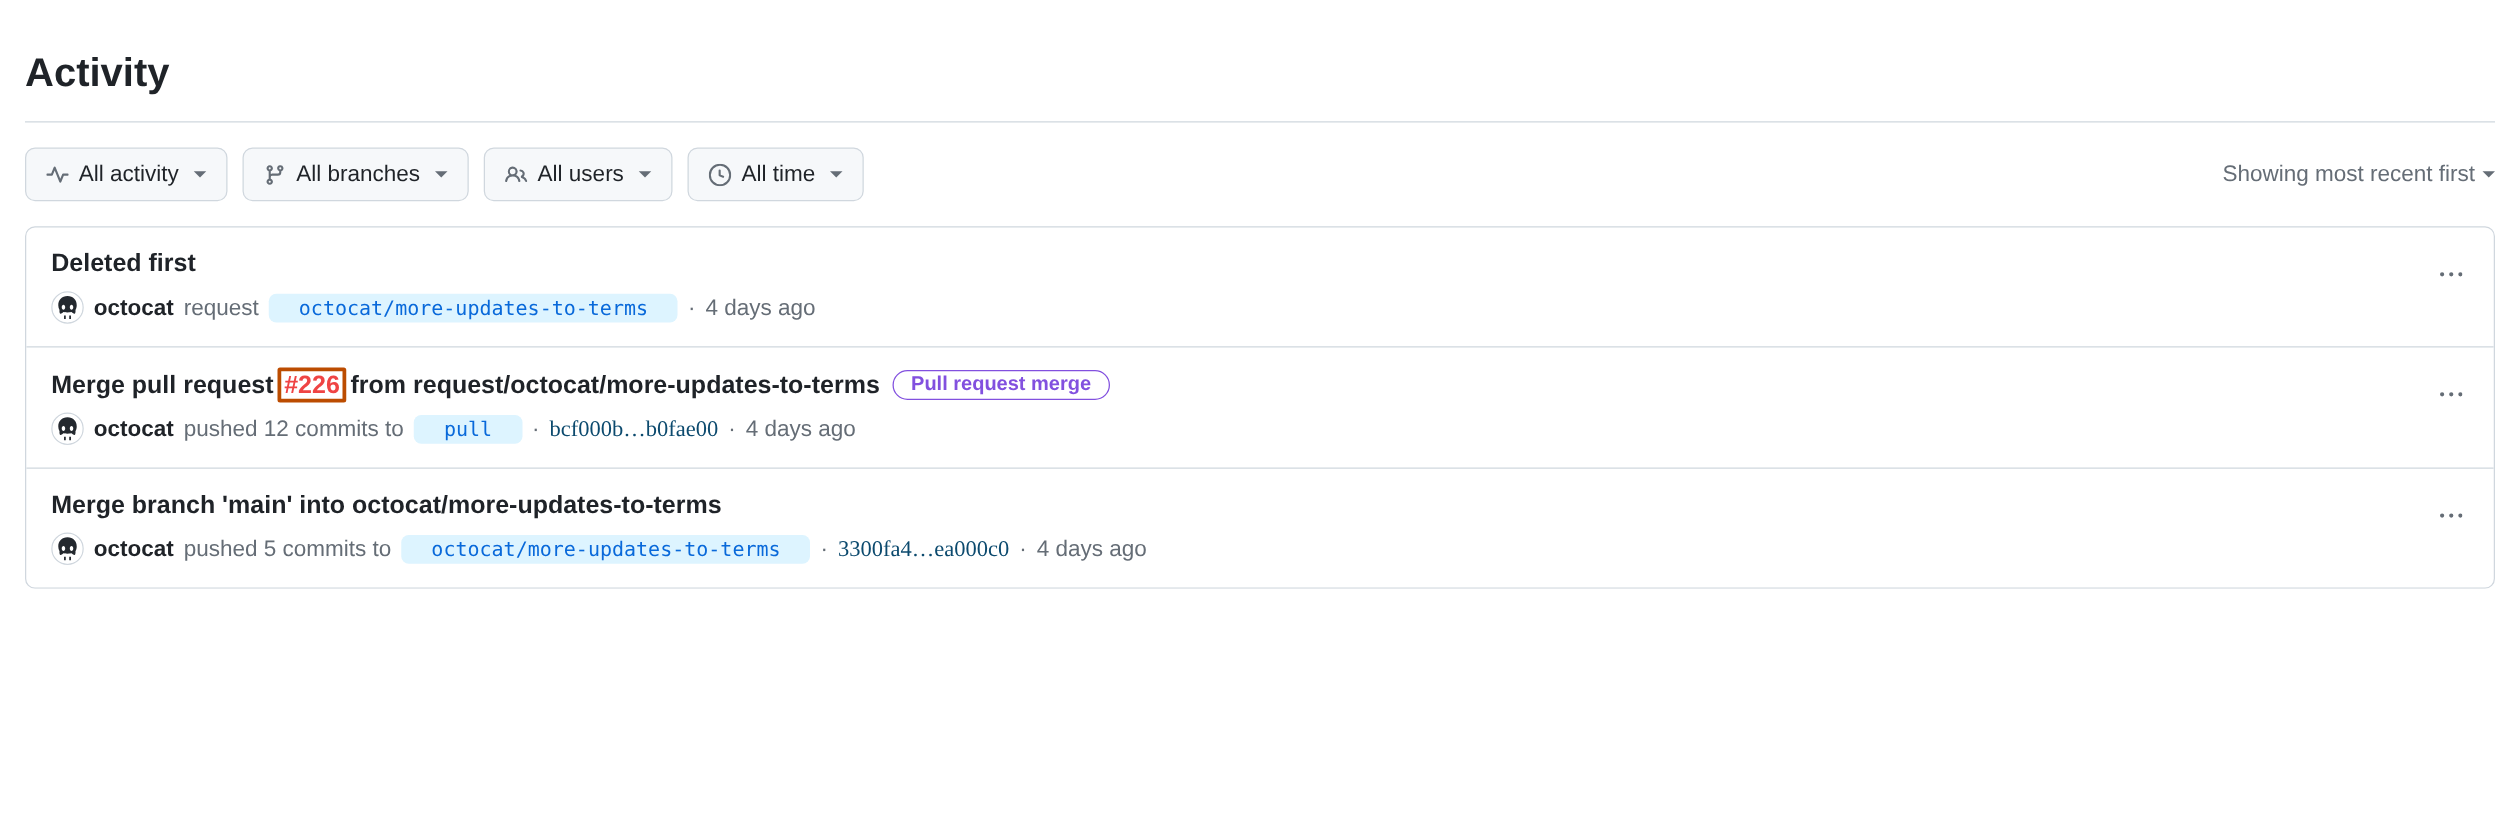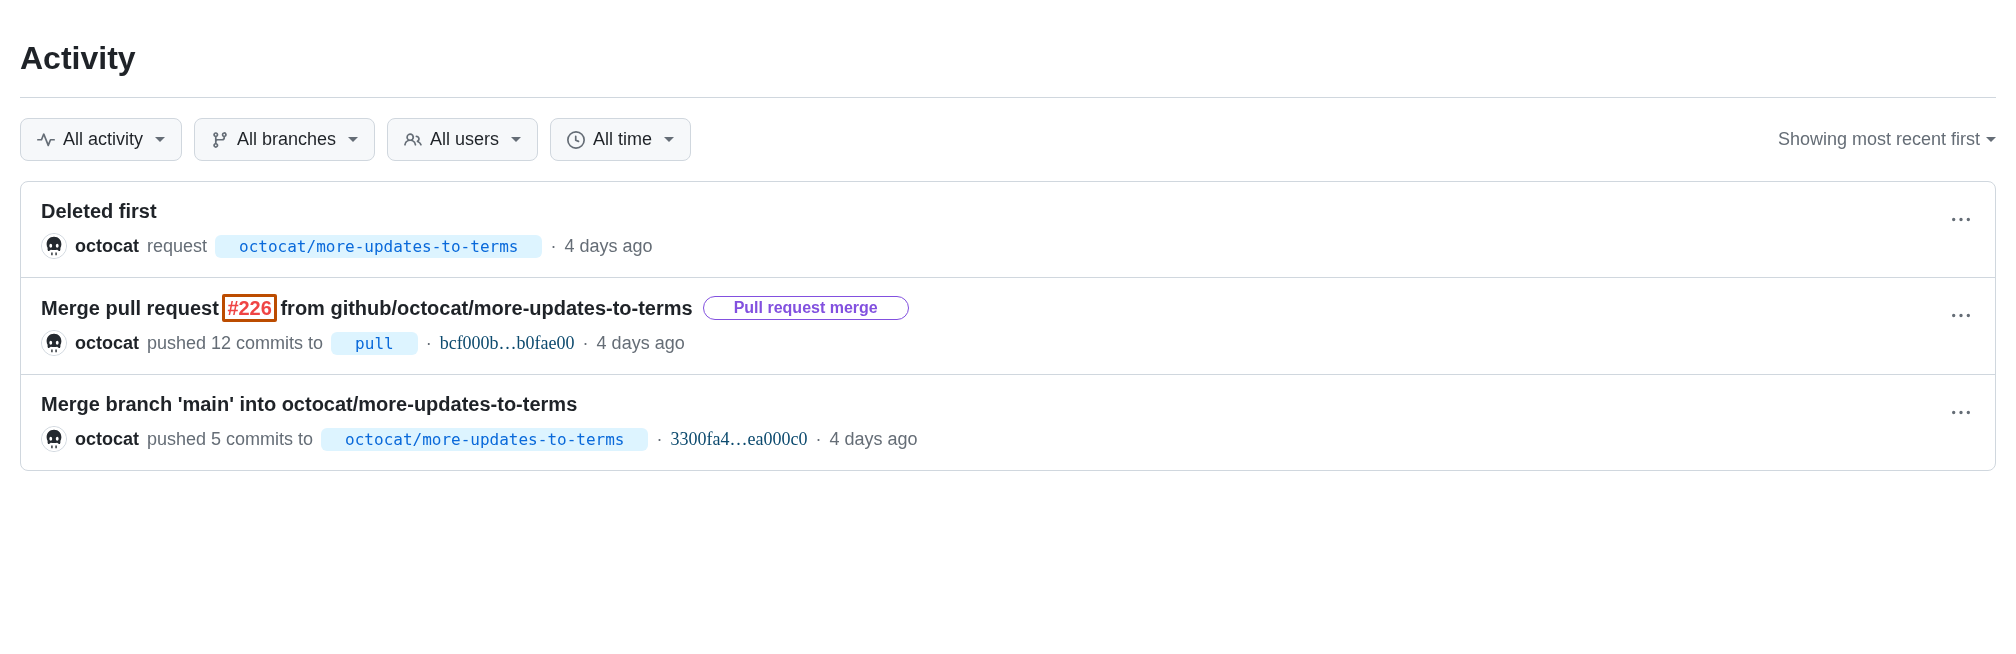--- a/index.html
+++ b/index.html
@@ -77,21 +77,21 @@
     }
     .activity-title .pr-link.highlighted {
       border: 3px solid #bc4c00;
       border-radius: 2px;
       padding: 0 2px;
       margin: 0 -2px;
     }
     .badge-pr {
       display: inline-flex;
       align-items: center;
-      padding: 2px 30px;
+      padding: 2px 14px;
       border: 1.5px solid #8250df;
       border-radius: 999px;
       color: #8250df;
       font-size: 16px;
       font-weight: 600;
       background: #ffffff;
     }
     .activity-meta {
       display: flex;
       align-items: center;
@@ -222,21 +222,21 @@
     <div class="kebab">
       <svg width="18" height="18" viewBox="0 0 16 16">
           <path d="M8 9a1.5 1.5 0 1 0 0-3 1.5 1.5 0 0 0 0 3ZM1.5 9a1.5 1.5 0 1 0 0-3 1.5 1.5 0 0 0 0 3Zm13 0a1.5 1.5 0 1 0 0-3 1.5 1.5 0 0 0 0 3Z"></path>
         </svg>
     </div>
   </div>
 
   <div class="activity-item">
     <div class="activity-title-row">
       <span class="activity-title">
-        <span>Merge pull request </span><a class="pr-link highlighted">#226</a><span> from github/octocat/more-updates-to-terms</span>
+        <span>Merge pull request </span><a class="pr-link highlighted">#226</a><span> from request/octocat/more-updates-to-terms</span>
       </span>
       <span class="badge-pr">Pull request merge</span>
     </div>
     <div class="activity-meta">
       <span class="avatar">
         <svg viewBox="0 0 26 26">
             <circle cx="13" cy="13" r="13" fill="#fff"></circle>
             <path fill="#24292f" d="M13 3C8 3 5 6.5 5 11c0 1.5.4 2.9 1.1 4.1-.1.9-.2 2.3.6 3.4 0 0 1.4-.1 2.8-1.5.5.1 1.5.3 3.5.3s3-.2 3.5-.3c1.4 1.4 2.8 1.5 2.8 1.5.8-1.1.7-2.5.6-3.4.7-1.2 1.1-2.6 1.1-4.1 0-4.5-3-8-8-8zm-3.5 12c-.8 0-1.5-1-1.5-2.2s.7-2.2 1.5-2.2 1.5 1 1.5 2.2-.7 2.2-1.5 2.2zm7 0c-.8 0-1.5-1-1.5-2.2s.7-2.2 1.5-2.2 1.5 1 1.5 2.2-.7 2.2-1.5 2.2z"></path>
             <path fill="#24292f" d="M10 20h1.5v3H10zm4.5 0H16v3h-1.5z"></path>
           </svg>

